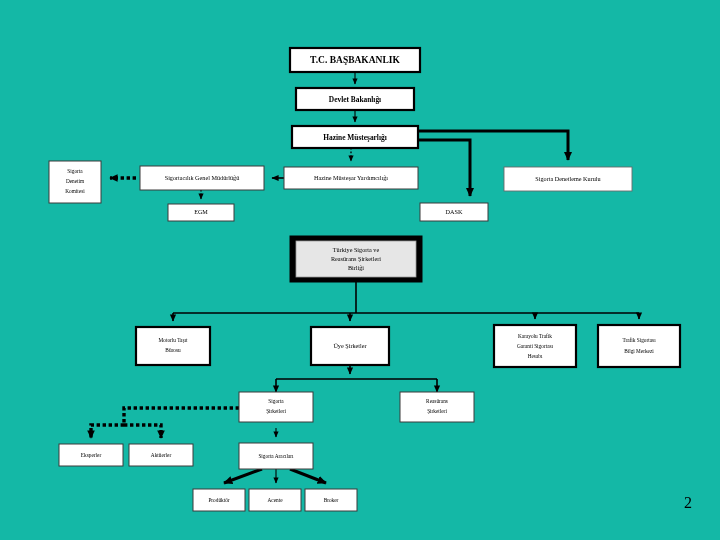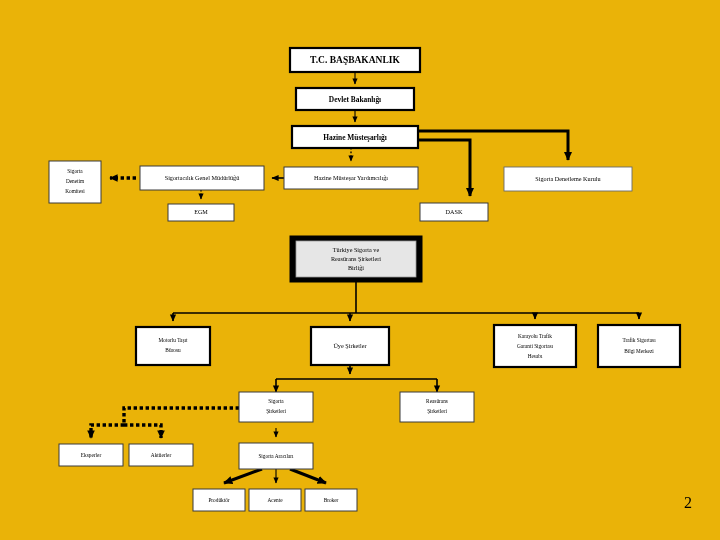--- a/index.html
+++ b/index.html
@@ -12,21 +12,21 @@
     height: 540px;
     position: relative;
     overflow: hidden;
     font-family: "Liberation Serif", serif;
   }
   #slide {
     position: absolute;
     left: 0; top: 0;
     width: 720px;
     height: 540px;
-    background: #eab308;
+    background: #14b8a6;
   }
   svg#chart {
     position: absolute;
     left: 0; top: 0;
     width: 720px;
     height: 540px;
   }
   .nodebox {
     fill: #ffffff;
     stroke: #3a3a3a;

